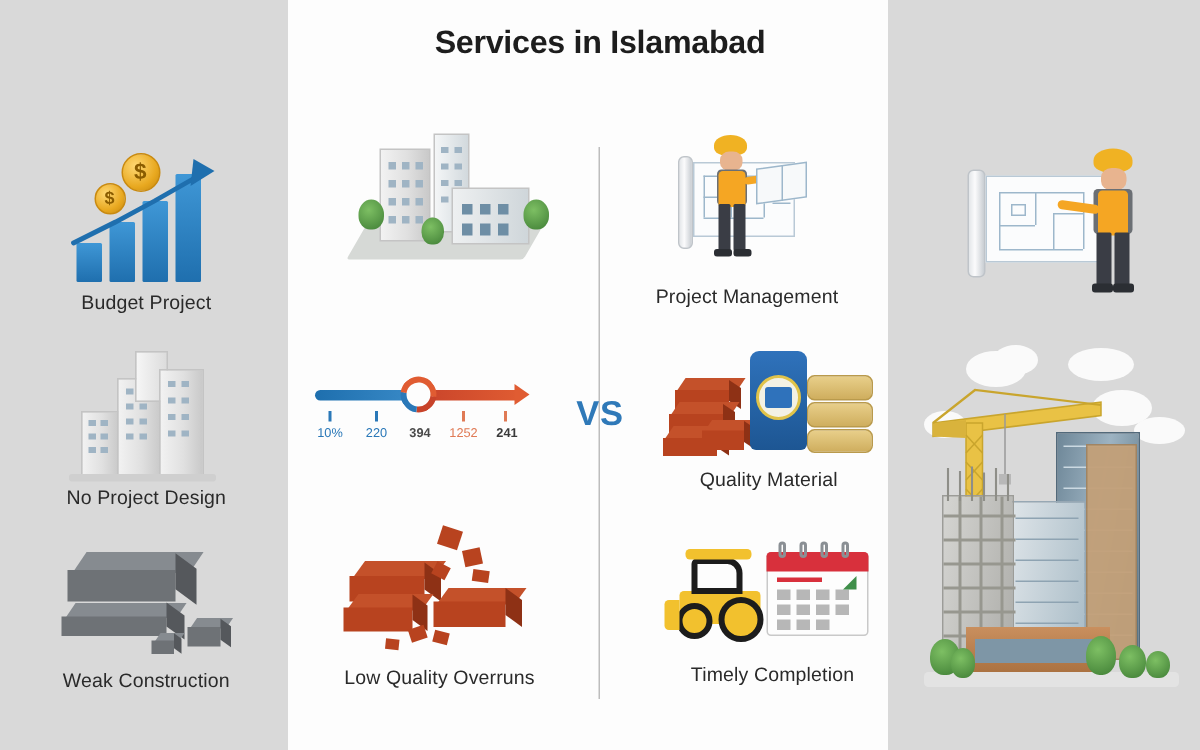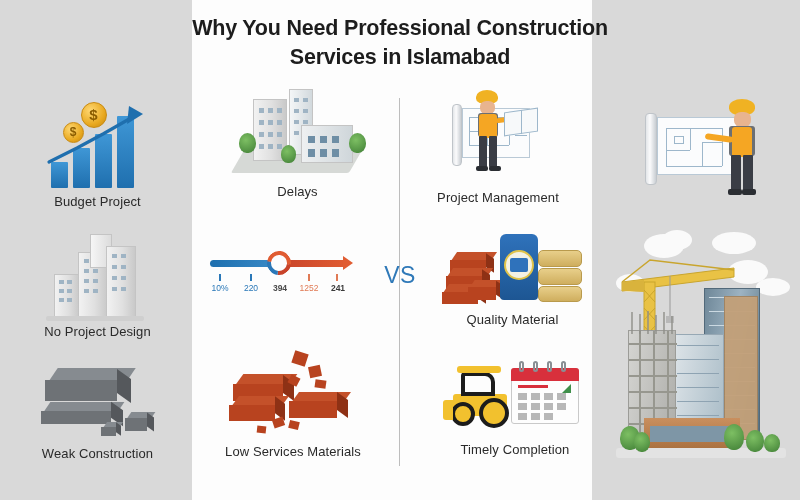--- a/index.html
+++ b/index.html
@@ -34,21 +34,21 @@
   .art{ position:relative; margin:0 auto; }
 
   
   #vdiv{
     position:absolute; left:399px; top:98px; width:1px; height:368px;
     background:#bdbdbd;
   }
   
   #vs{
     position:absolute; left:375px; top:262px; width:50px;
-    text-align:center; font-size:23px; font-weight:normal;
+    text-align:center; font-size:23px; font-weight:bold;
     color:#2f79b8; letter-spacing:0.5px;
   }
 
   
   .bar{ position:absolute; bottom:0; background:linear-gradient(180deg,#3f97d6,#1f6fae); border-radius:1px; }
   .coin{
     position:absolute; border-radius:50%;
     background:radial-gradient(circle at 35% 32%,#ffd873,#e8a81f 62%,#c2850f);
     border:1.5px solid #c98a10;
     color:#8a5c00; font-weight:bold; text-align:center;
@@ -115,21 +115,20 @@
   .tree{ position:absolute; background:radial-gradient(circle at 40% 35%,#7dbf63,#3f7e35); border-radius:50% 50% 45% 45%; }
 </style>
 </head>
 <body>
 
 <div id="canvas">
 
   <div id="center-panel"></div>
 
   <div id="title">
-    <div>Why You Need Professional Construction</div>
     <div>Services in Islamabad</div>
   </div>
 
   <div class="cell" style="left:10px; top:100px; width:175px;">
     <div class="art" style="width:130px;height:88px;">
       <div class="bar" style="left:18px; width:17px; height:26px;"></div>
       <div class="bar" style="left:40px; width:17px; height:40px;"></div>
       <div class="bar" style="left:62px; width:17px; height:54px;"></div>
       <div class="bar" style="left:84px; width:17px; height:72px;"></div>
 
@@ -237,21 +236,20 @@
         <div class="win" style="left:18px;top:10px;width:7px;height:7px;background:#6e8ea5;"></div>
         <div class="win" style="left:30px;top:10px;width:7px;height:7px;background:#6e8ea5;"></div>
         <div class="win" style="left:6px;top:23px;width:7px;height:8px;background:#6e8ea5;"></div>
         <div class="win" style="left:18px;top:23px;width:7px;height:8px;background:#6e8ea5;"></div>
         <div class="win" style="left:30px;top:23px;width:7px;height:8px;background:#6e8ea5;"></div>
       </div>
       <div class="tree" style="left:14px;top:48px;width:17px;height:20px;"></div>
       <div class="tree" style="left:56px;top:60px;width:15px;height:18px;"></div>
       <div class="tree" style="left:124px;top:48px;width:17px;height:20px;"></div>
     </div>
-    <div class="cap" style="margin-top:4px;">Delays</div>
   </div>
 
   <div class="cell" style="left:205px; top:248px; width:165px;">
     <div id="slider-wrap" style="position:relative;left:0;top:0;">
       <div id="track-blue"></div>
       <div id="track-red"></div>
       <div id="arrow-head"></div>
       <div id="knob"></div>
 
       <div class="tick" style="left:14px; background:#2a78b8;"></div>
@@ -299,21 +297,21 @@
       <div class="brick">
         <div class="bf" style="left:40px;top:70px;width:11px;height:9px;transform:rotate(-18deg);"></div>
       </div>
       <div class="brick">
         <div class="bf" style="left:56px;top:73px;width:10px;height:8px;transform:rotate(14deg);"></div>
       </div>
       <div class="brick">
         <div class="bf" style="left:24px;top:78px;width:9px;height:7px;transform:rotate(6deg);"></div>
       </div>
     </div>
-    <div class="cap" style="margin-top:6px;">Low Services Materials</div>
+    <div class="cap" style="margin-top:6px;">Low Quality Overruns</div>
   </div>
 
   <div id="vdiv"></div>
   <div id="vs">VS</div>
 
   <div class="cell" style="left:425px; top:230px; width:175px;">
     <div class="art" style="width:150px;height:76px;">
 
       <div class="brick">
         <div class="bt" style="left:16px;top:22px;width:40px;height:9px;transform:skewX(-34deg);"></div>

